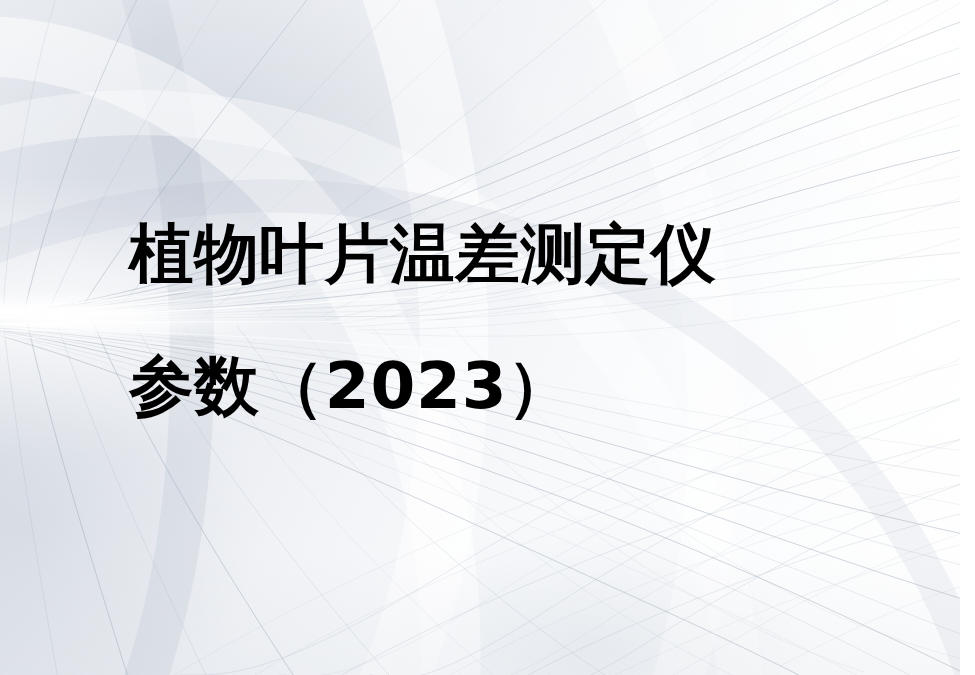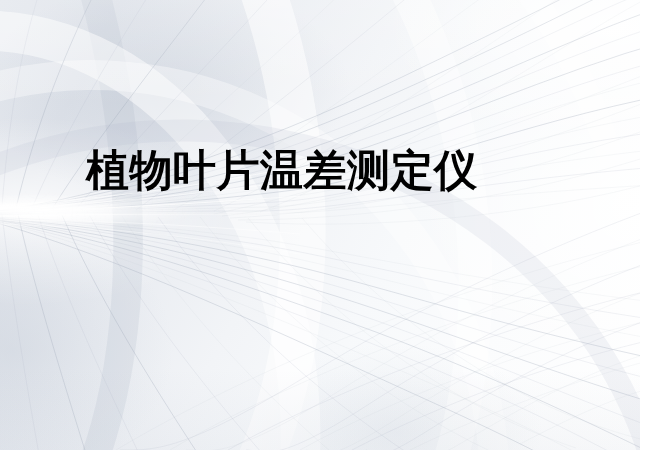--- a/index.html
+++ b/index.html
@@ -254,15 +254,16 @@
       </g>
     </svg>
   </div>
 
   <div class="bg-layer" id="bg-flare"></div>
   <div class="bg-layer" id="bg-flare2"></div>
   <div class="bg-layer" id="bg-gloss"></div>
 
   <div id="title-block">
     <div class="title-line">植物叶片温差测定仪</div>
+    <div class="title-line">参数（2023）</div>
   </div>
 
 </div>
 
 </body></html>

